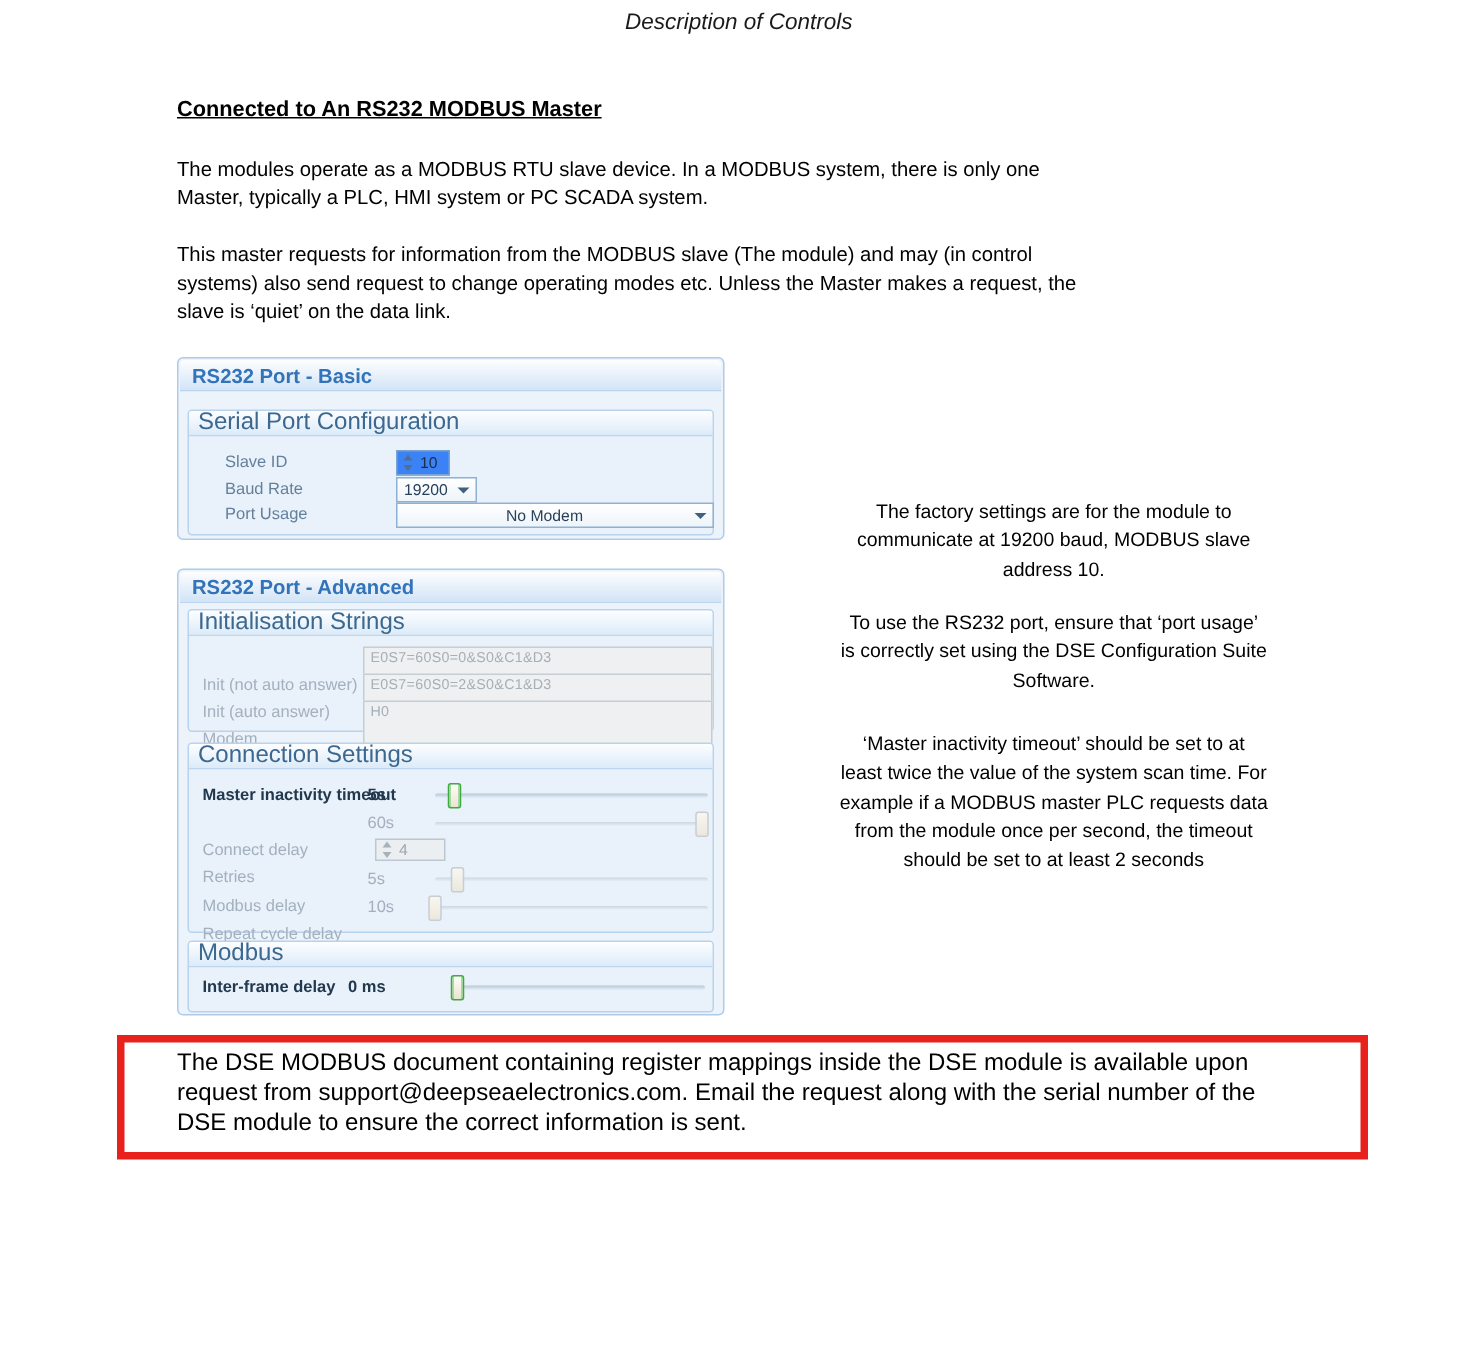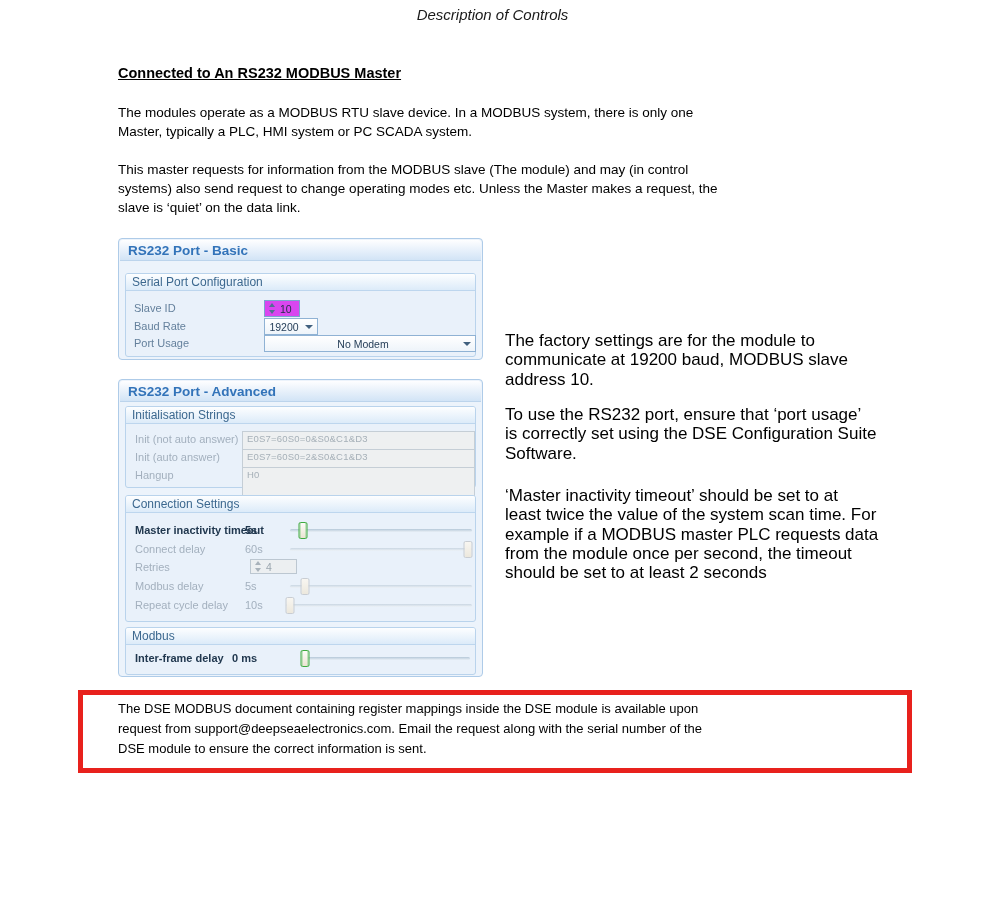--- a/index.html
+++ b/index.html
@@ -12,21 +12,21 @@
     position:absolute; top:6px; left:0; width:985px; text-align:center;
     font-style:italic; font-size:15px; color:#1a1a1a;
   }
   .heading {
     position:absolute; left:118px; top:65px; font-weight:bold; font-size:14.5px;
     text-decoration:underline;
   }
   .para { position:absolute; font-size:13.5px; line-height:19px; white-space:pre-line; }
   .para.p1 { left:118px; top:103px; width:780px; }
   .para.p2 { left:118px; top:160px; width:790px; }
-  .side { position:absolute; left:505px; width:395px; font-size:17px; line-height:19.3px; white-space:pre-line; }
+  .side { position:absolute; left:505px; width:395px; font-size:13px; line-height:19.3px; white-space:pre-line;text-align:center; }
   .side.s1 { top:331px; }
   .side.s2 { top:405px; }
   .side.s3 { top:486px; }
 
   
   .panel {
     position:absolute; left:118px; width:365px;
     background:#ecf3fb; border:1px solid #aecbe8; border-radius:4px;
     font-family:"Liberation Sans", sans-serif;
   }
@@ -39,35 +39,35 @@
     color:#3273b9; font-weight:bold; font-size:13.5px; line-height:21px; padding-left:8px;
   }
   .group {
     position:absolute; left:6px; right:6px;
     background:#e9f1fa; border:1px solid #b9d3ec; border-radius:3px;
   }
   .group-header {
     position:absolute; left:0; right:0; top:0; height:17px;
     background:linear-gradient(180deg,#fdfeff,#dcebf9);
     border-bottom:1px solid #bdd6ee; border-radius:2px 2px 0 0;
-    color:#3c688f; font-size:12px; line-height:16px; padding-left:6px;
+    color:#3c688f; font-size:16px; line-height:16px; padding-left:6px;
   }
   .row { position:absolute; height:17px; font-size:11px; }
   .lbl { position:absolute; top:2px; white-space:nowrap; }
-  .lbl.basic-lbl { color:#64809c; left:8px;text-align:right; }
+  .lbl.basic-lbl { color:#64809c; left:24px;text-align:right; }
   .lbl.on  { color:#21384f; left:9px; }
-  .lbl.off { color:#a3b0be; left:9px; }
+  .lbl.off { color:#a3b0be; left:9px;margin-top:18px; }
   .val { position:absolute; top:2px; white-space:nowrap; }
   .val.on  { color:#21384f; }
   .val.off { color:#a3b0be; }
 
   
   .spinner {
     position:absolute; top:0; height:17px; display:flex; align-items:center;
-    background:#d946ef; border:1px solid #7aa4cf; font-size:10.5px; color:#1c2f45;
+    background:#3b82f6; border:1px solid #7aa4cf; font-size:10.5px; color:#1c2f45;
     padding-left:4px;
   }
   .spinner.off { background:#eceff1; border-color:#bcc7d1; color:#9aa5ae; }
   .spin-col { display:flex; flex-direction:column; justify-content:center; gap:3px; margin-right:5px; }
   .tri { width:0; height:0; display:block; }
   .tri.up   { border-left:3px solid transparent; border-right:3px solid transparent; border-bottom:4px solid #4f6f92; }
   .tri.down { border-left:3px solid transparent; border-right:3px solid transparent; border-top:4px solid #4f6f92; }
   .spinner.off .tri.up   { border-bottom-color:#a8b2bb; }
   .spinner.off .tri.down { border-top-color:#a8b2bb; }
 
@@ -106,21 +106,21 @@
   .slider.off .handle { background:linear-gradient(180deg,#f8f6f1,#ece8dd); border-color:#c9cdd2; }
   .slider.off .track { background:linear-gradient(180deg,#c9d6e2,#eef3f8); }
 
   
   .notice {
     position:absolute; left:78px; top:690px; width:834px; height:83px;
     border:5px solid #e8211d; background:#fff;
   }
   .notice-text {
     position:absolute; left:35px; top:4px; width:780px;
-    font-size:13px; line-height:20px; white-space:pre-line;
+    font-size:16px; line-height:20px; white-space:pre-line;
   }
 </style>
 </head>
 <body>
 
 <div class="page">
 
   <div class="doc-title">Description of Controls</div>
 
   <div class="heading">Connected to An RS232 MODBUS Master</div>
@@ -173,21 +173,21 @@
 
       <div class="row" style="top:24px; left:0; right:0;">
         <span class="lbl off">Init (not auto answer)</span>
         <span class="txtfield" style="left:116px; width:233px;">E0S7=60S0=0&amp;S0&amp;C1&amp;D3</span>
       </div>
       <div class="row" style="top:42px; left:0; right:0;">
         <span class="lbl off">Init (auto answer)</span>
         <span class="txtfield" style="left:116px; width:233px;">E0S7=60S0=2&amp;S0&amp;C1&amp;D3</span>
       </div>
       <div class="row" style="top:60px; left:0; right:0;">
-        <span class="lbl off">Hangup</span>
+        <span class="lbl off">Modem</span>
         <span class="txtfield" style="left:116px; width:233px;">H0</span>
       </div>
     </div>
 
     <div class="group" style="top:115px; height:127px;">
       <div class="group-header">Connection Settings</div>
 
       <div class="row" style="top:26px; left:0; right:0;">
         <span class="lbl on" style="font-weight:bold;">Master inactivity timeout</span>
         <span class="val on" style="left:119px; font-weight:bold;">5s</span>

